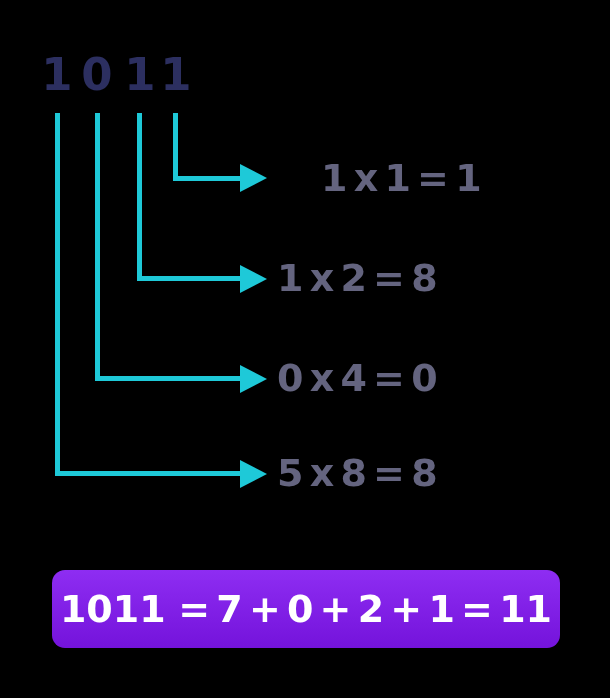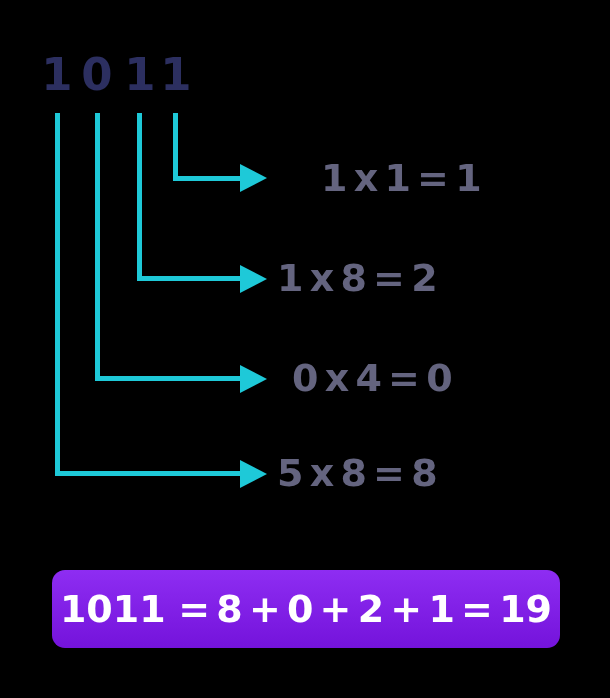--- a/index.html
+++ b/index.html
@@ -67,21 +67,21 @@
     transform: translateY(-52%);
     font-size: 38px;
     font-weight: bold;
     color: var(--equation-text);
     white-space: pre;
     word-spacing: -8px;
     letter-spacing: 0.5px;
   }
   .equation-row1 { top: 179px; margin-left: 44px; }
   .equation-row2 { top: 279px; }
-  .equation-row3 { top: 379px; margin-left: 15px; }
+  .equation-row3 { top: 379px; }
   .equation-row4 { top: 474px; }
 
   .result-box {
     position: absolute;
     left: 52px;
     top: 570px;
     width: 508px;
     height: 78px;
     border-radius: 13px;
     background: linear-gradient(180deg, var(--result-box-top) 0%, var(--result-box-bottom) 100%);
@@ -112,21 +112,21 @@
   <div class="connector connector-row2"></div>
   <div class="connector connector-row3"></div>
   <div class="connector connector-row4"></div>
 
   <span class="arrow arrow-row1"></span>
   <span class="arrow arrow-row2"></span>
   <span class="arrow arrow-row3"></span>
   <span class="arrow arrow-row4"></span>
 
   <div class="equation equation-row1">1 x 1 = 1</div>
-  <div class="equation equation-row2">1 x 8 = 2</div>
+  <div class="equation equation-row2">1 x 2 = 8</div>
   <div class="equation equation-row3">0 x 4 = 0</div>
   <div class="equation equation-row4">5 x 8 = 8</div>
 
   <div class="result-box">
-    <span class="result-text">1011  = 8 + 0 + 2 + 1 = 19</span>
+    <span class="result-text">1011  = 7 + 0 + 2 + 1 = 11</span>
   </div>
 
 </div>
 
 </body></html>

